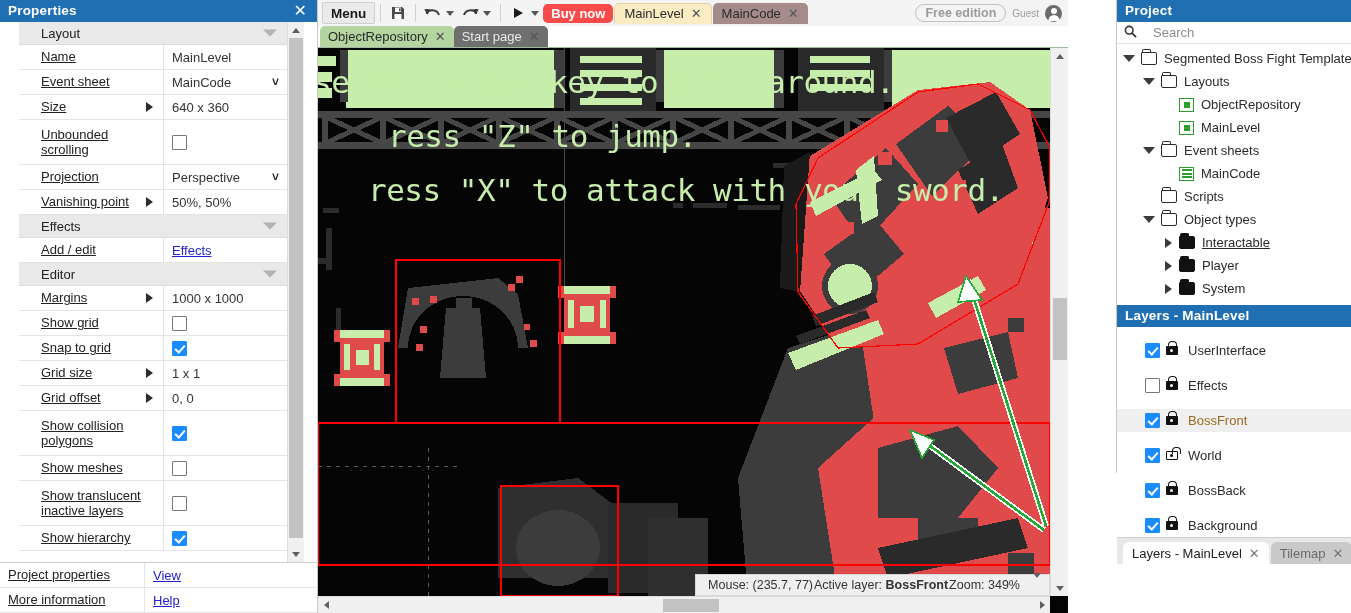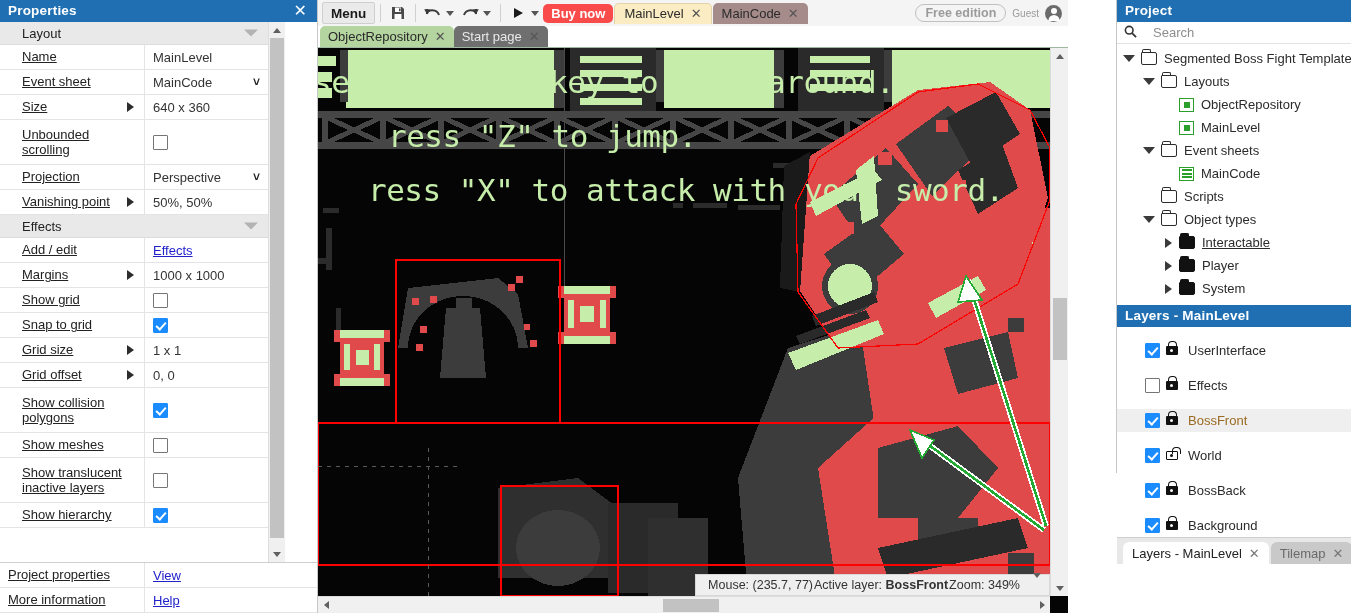--- a/index.html
+++ b/index.html
@@ -41,21 +41,21 @@
     background: #ffffff;
     border-right: 1px solid #c8c8c8;
     display: flex; flex-direction: column;
   }
   #prop-scrollarea {
     flex: 1 1 auto;
     position: relative;
     overflow: hidden;
     display: flex;
   }
-  #prop-list { width: 268px; background:#fff; }
+  #prop-list { width: 268px; background:#fff;margin-left:19px; }
   .prop-group {
     background: #e9e9e9;
     height: 23px;
     display: flex; align-items: center;
     padding-left: 22px;
     font-size: 13px;
     color: #222;
     position: relative;
     border-bottom: 1px solid #dcdcdc;
   }
@@ -469,20 +469,24 @@
           <span class="grp-caret"></span>
         </div>
 
         <div class="prop-row">
           <div class="prop-label">Add / edit</div>
           <div class="prop-value">
             <a>Effects</a>
           </div>
         </div>
 
+        <div class="prop-group">
+          <span>Editor</span>
+          <span class="grp-caret"></span>
+        </div>
 
         <div class="prop-row">
           <div class="prop-label">
             <span>Margins</span>
             <span class="expand"></span>
           </div>
           <div class="prop-value">1000 x 1000</div>
         </div>
 
         <div class="prop-row">

